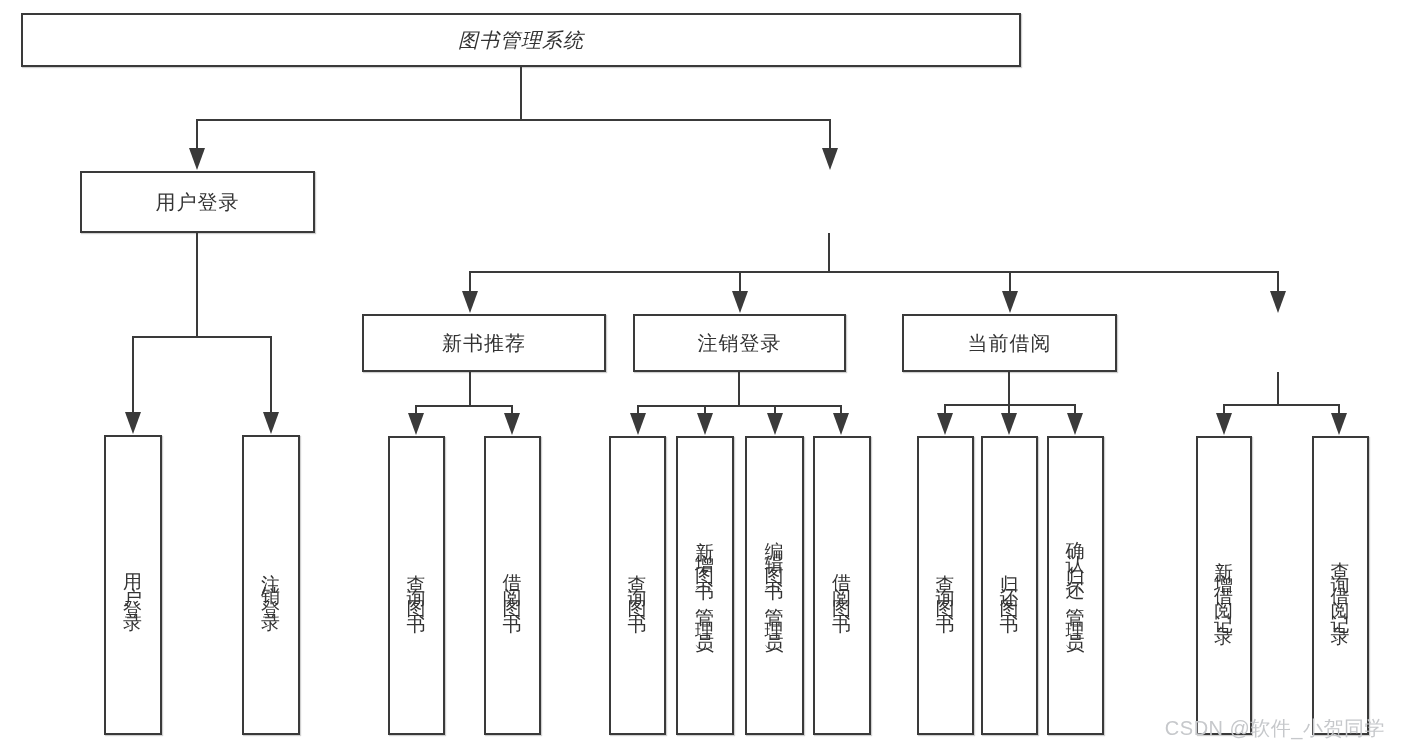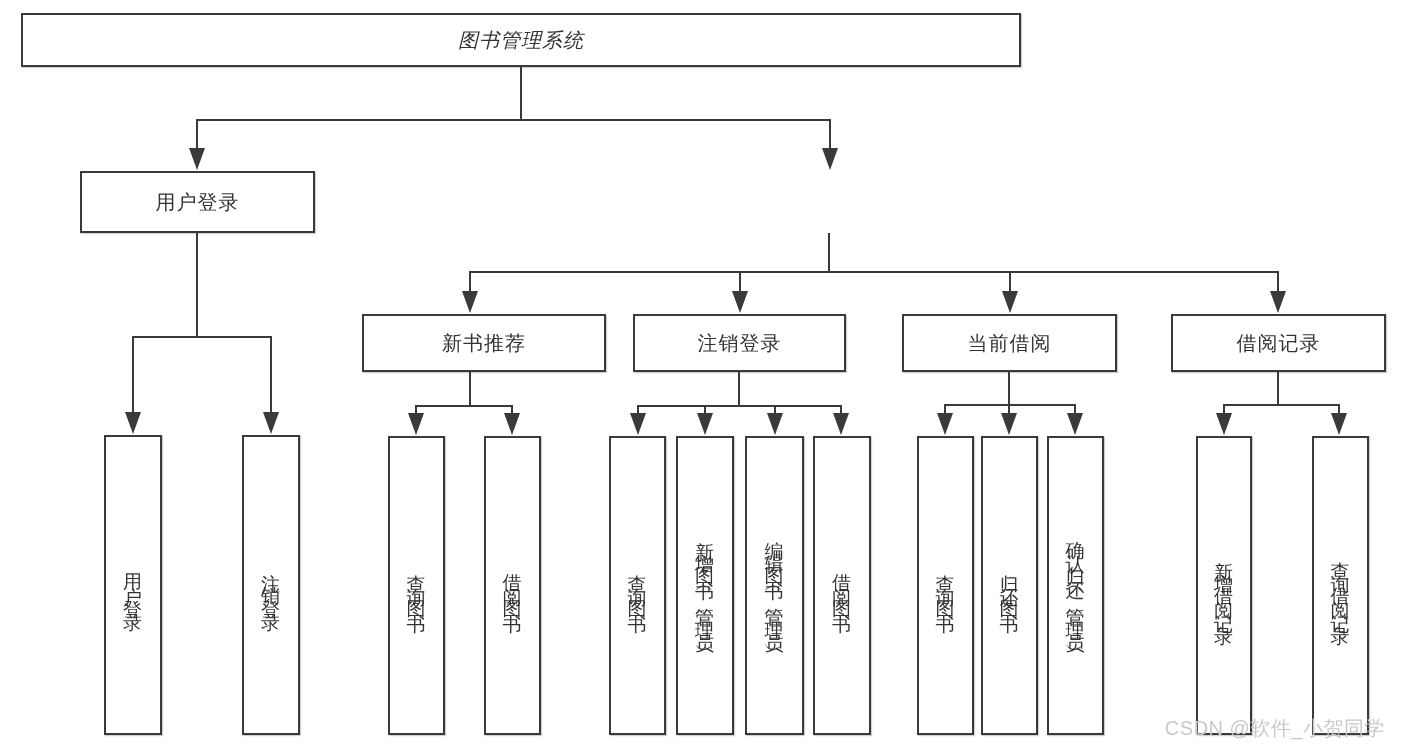--- a/index.html
+++ b/index.html
@@ -94,23 +94,20 @@
 
   <div class="box" style="left:362px;top:314px;width:244px;height:58px;">
     <span class="hlabel">新书推荐</span>
   </div>
   <div class="box" style="left:633px;top:314px;width:213px;height:58px;">
     <span class="hlabel">注销登录</span>
   </div>
   <div class="box" style="left:902px;top:314px;width:215px;height:58px;font-family:Liberation Serif, serif;">
     <span class="hlabel">当前借阅</span>
   </div>
-  <div class="box" style="left:1171px;top:314px;width:215px;height:58px;">
-    <span class="hlabel">借阅记录</span>
-  </div>
 
   <div class="lv" style="left:469px;top:372px;height:33px;"></div>
   <div class="lh" style="left:415px;top:405px;width:98px;"></div>
   <div class="lv" style="left:415px;top:405px;height:8px;"></div>
   <div class="arr" style="left:408px;top:413px;"></div>
   <div class="lv" style="left:511px;top:405px;height:8px;"></div>
   <div class="arr" style="left:504px;top:413px;"></div>
 
   <div class="lv" style="left:738px;top:372px;height:33px;"></div>
   <div class="lh" style="left:637px;top:405px;width:205px;"></div>

